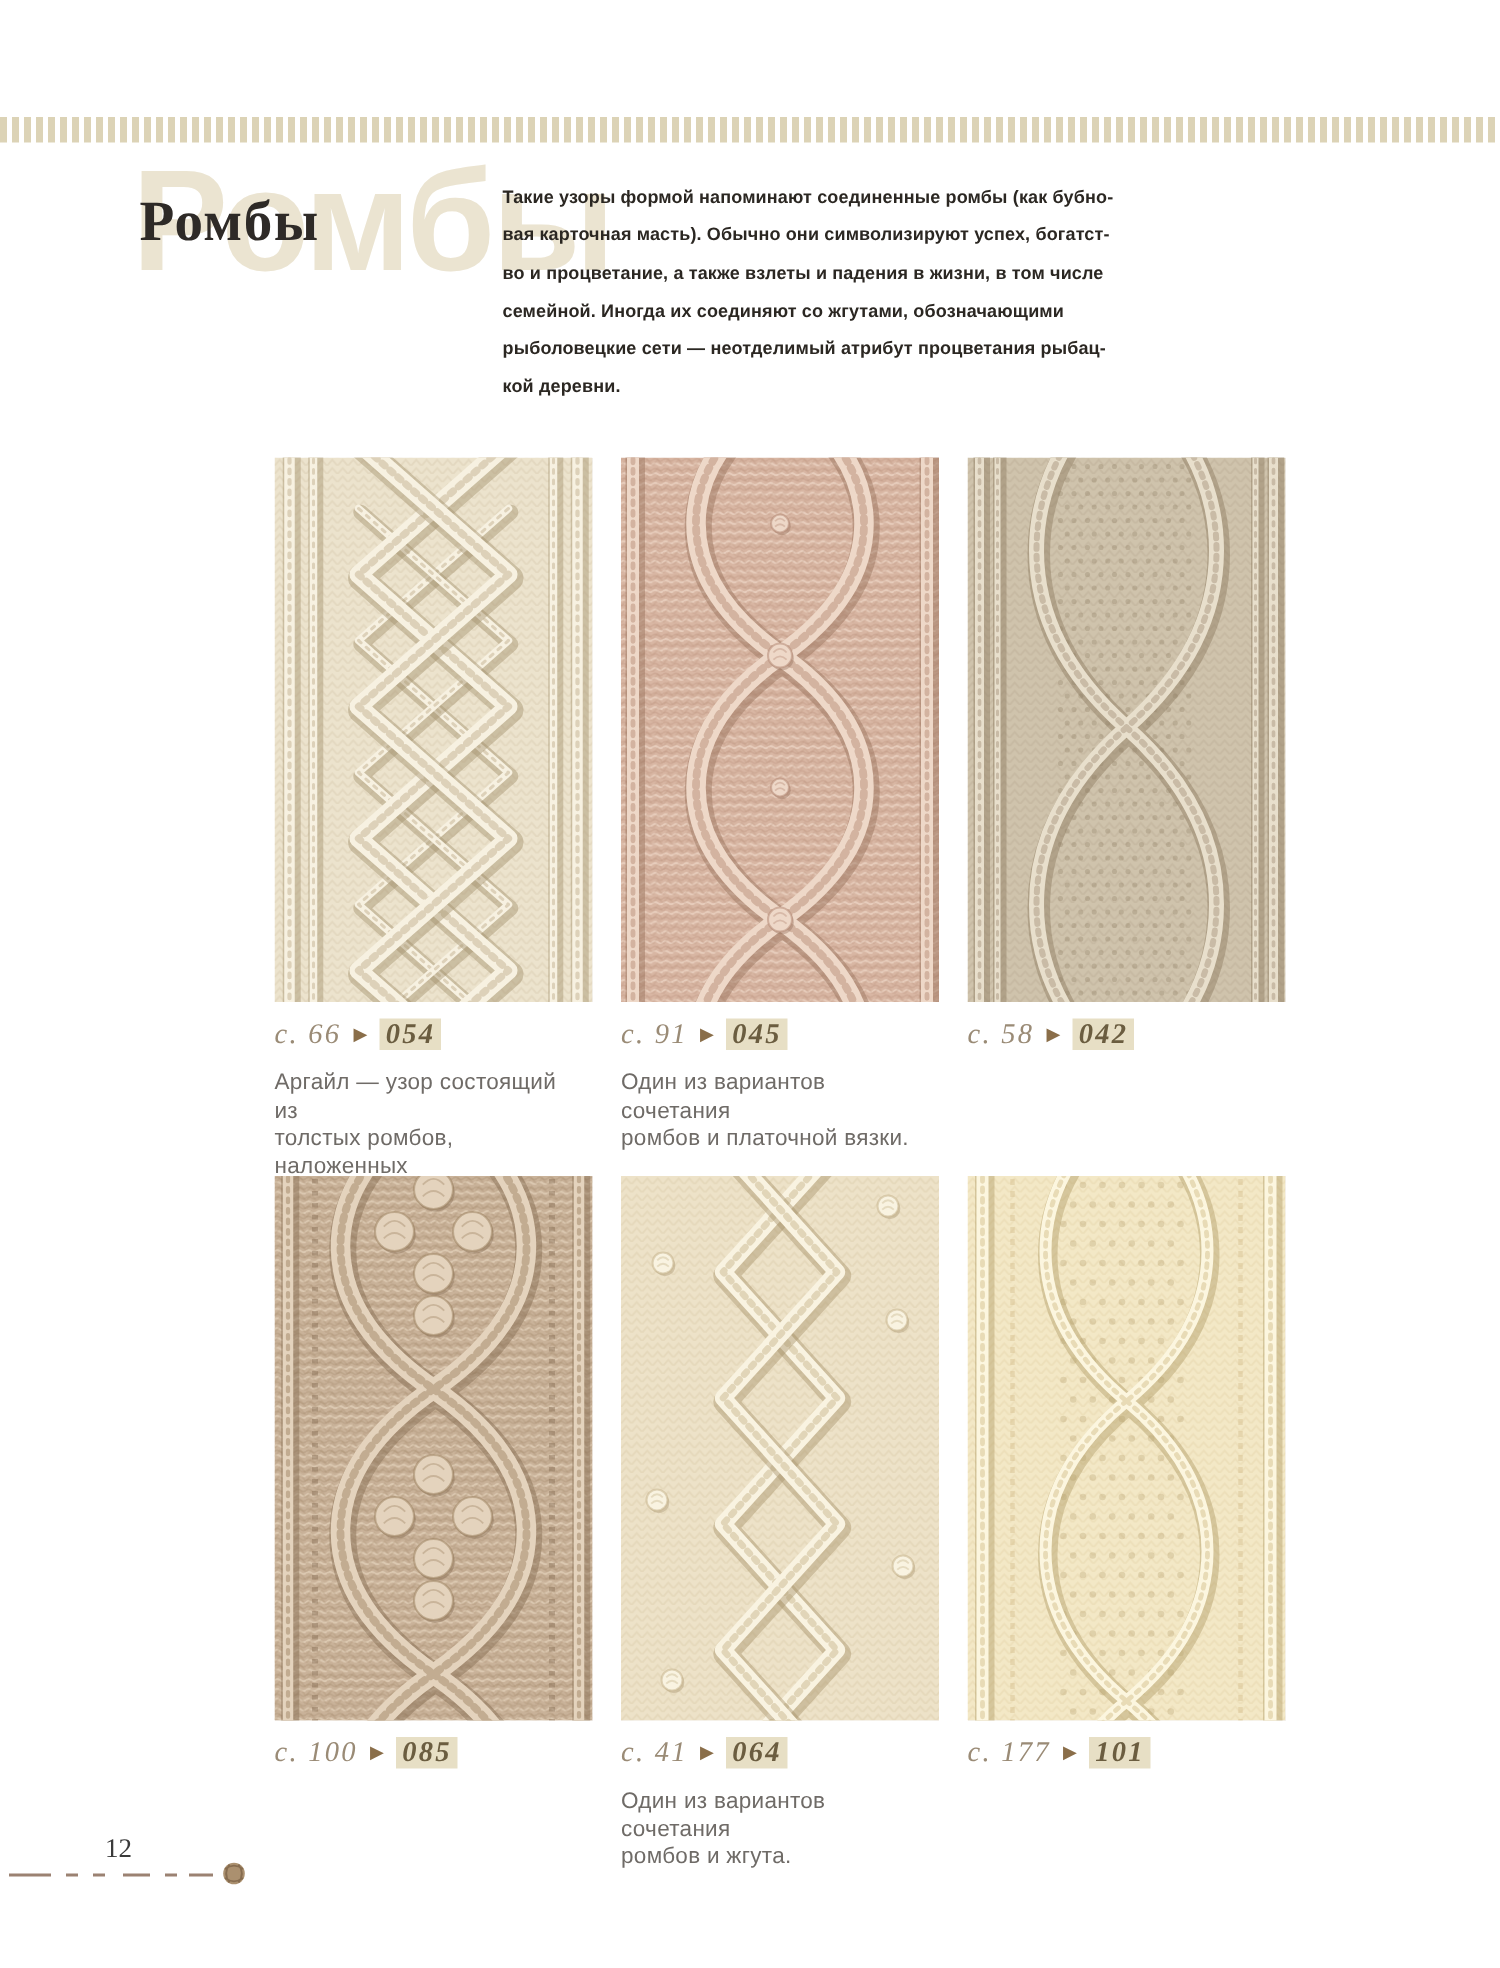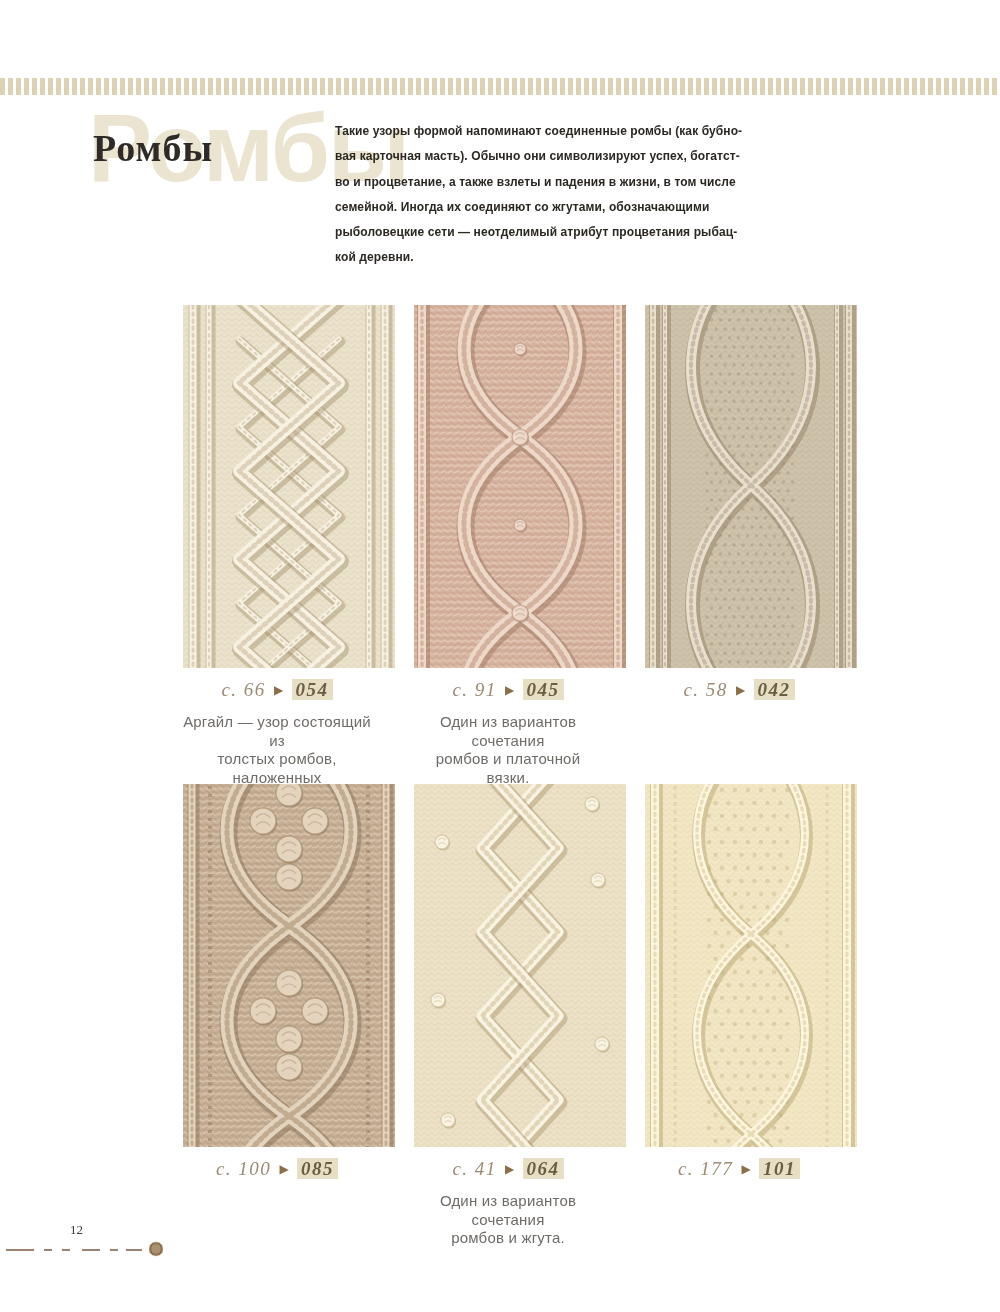--- a/index.html
+++ b/index.html
@@ -7,34 +7,34 @@
         font-family:"Liberation Sans",sans-serif;overflow:hidden;border-radius:20px;}
   .banner{position:absolute;left:0;top:78px;width:100%;height:17px;
           background:repeating-linear-gradient(90deg,var(--banner) 0 5px,transparent 5px 8px);}
   .echo{position:absolute;left:88px;top:100px;font-size:96px;font-weight:bold;
         color:var(--echo);letter-spacing:-2px;line-height:1;}
   .title{position:absolute;left:93px;top:126px;font-family:"Liberation Serif",serif;
          font-size:38px;font-weight:bold;color:var(--title);letter-spacing:1px;}
   .intro{position:absolute;left:335px;top:119px;width:600px;font-size:12px;
          line-height:25.3px;font-weight:bold;color:var(--text);white-space:pre-line;
          letter-spacing:.1px;}
-  .figure{position:absolute;width:188px;text-align:center;}
+  .figure{position:absolute;width:206px;}
   .c0{left:183px}.c1{left:414px}.c2{left:645px}
   .r0{top:305px}.r1{top:784px}
   .photo{width:212px;height:363px;box-shadow:inset 0 0 14px rgba(90,70,40,.10);}
   .photo svg{display:block}
   .cap{margin-top:11px;font-family:"Liberation Serif",serif;font-style:italic;
        font-size:19px;color:var(--ref);letter-spacing:1.5px;white-space:nowrap;}
   .cap .num{color:var(--num);background:var(--numbg);padding:0 4px;font-weight:bold;}
   .cap .arr{color:var(--arrow);font-size:12px;font-style:normal;letter-spacing:0;
             vertical-align:2px;margin:0 2px;}
   .desc{margin-top:12px;font-size:15px;line-height:18.5px;color:var(--desc);
         white-space:pre-line;letter-spacing:.2px;}
   .pagenum{position:absolute;left:70px;top:1222px;font-family:"Liberation Serif",serif;
-           font-size:13px;color:var(--pagenum);}
+           font-size:18px;color:var(--pagenum);}
   .footer-line{position:absolute;left:4px;top:1238px;}
 </style>
 </head>
 <body>
 
 <div class="page">
 
   <div class="banner"></div>
 
   <div class="echo">Ромбы</div>

